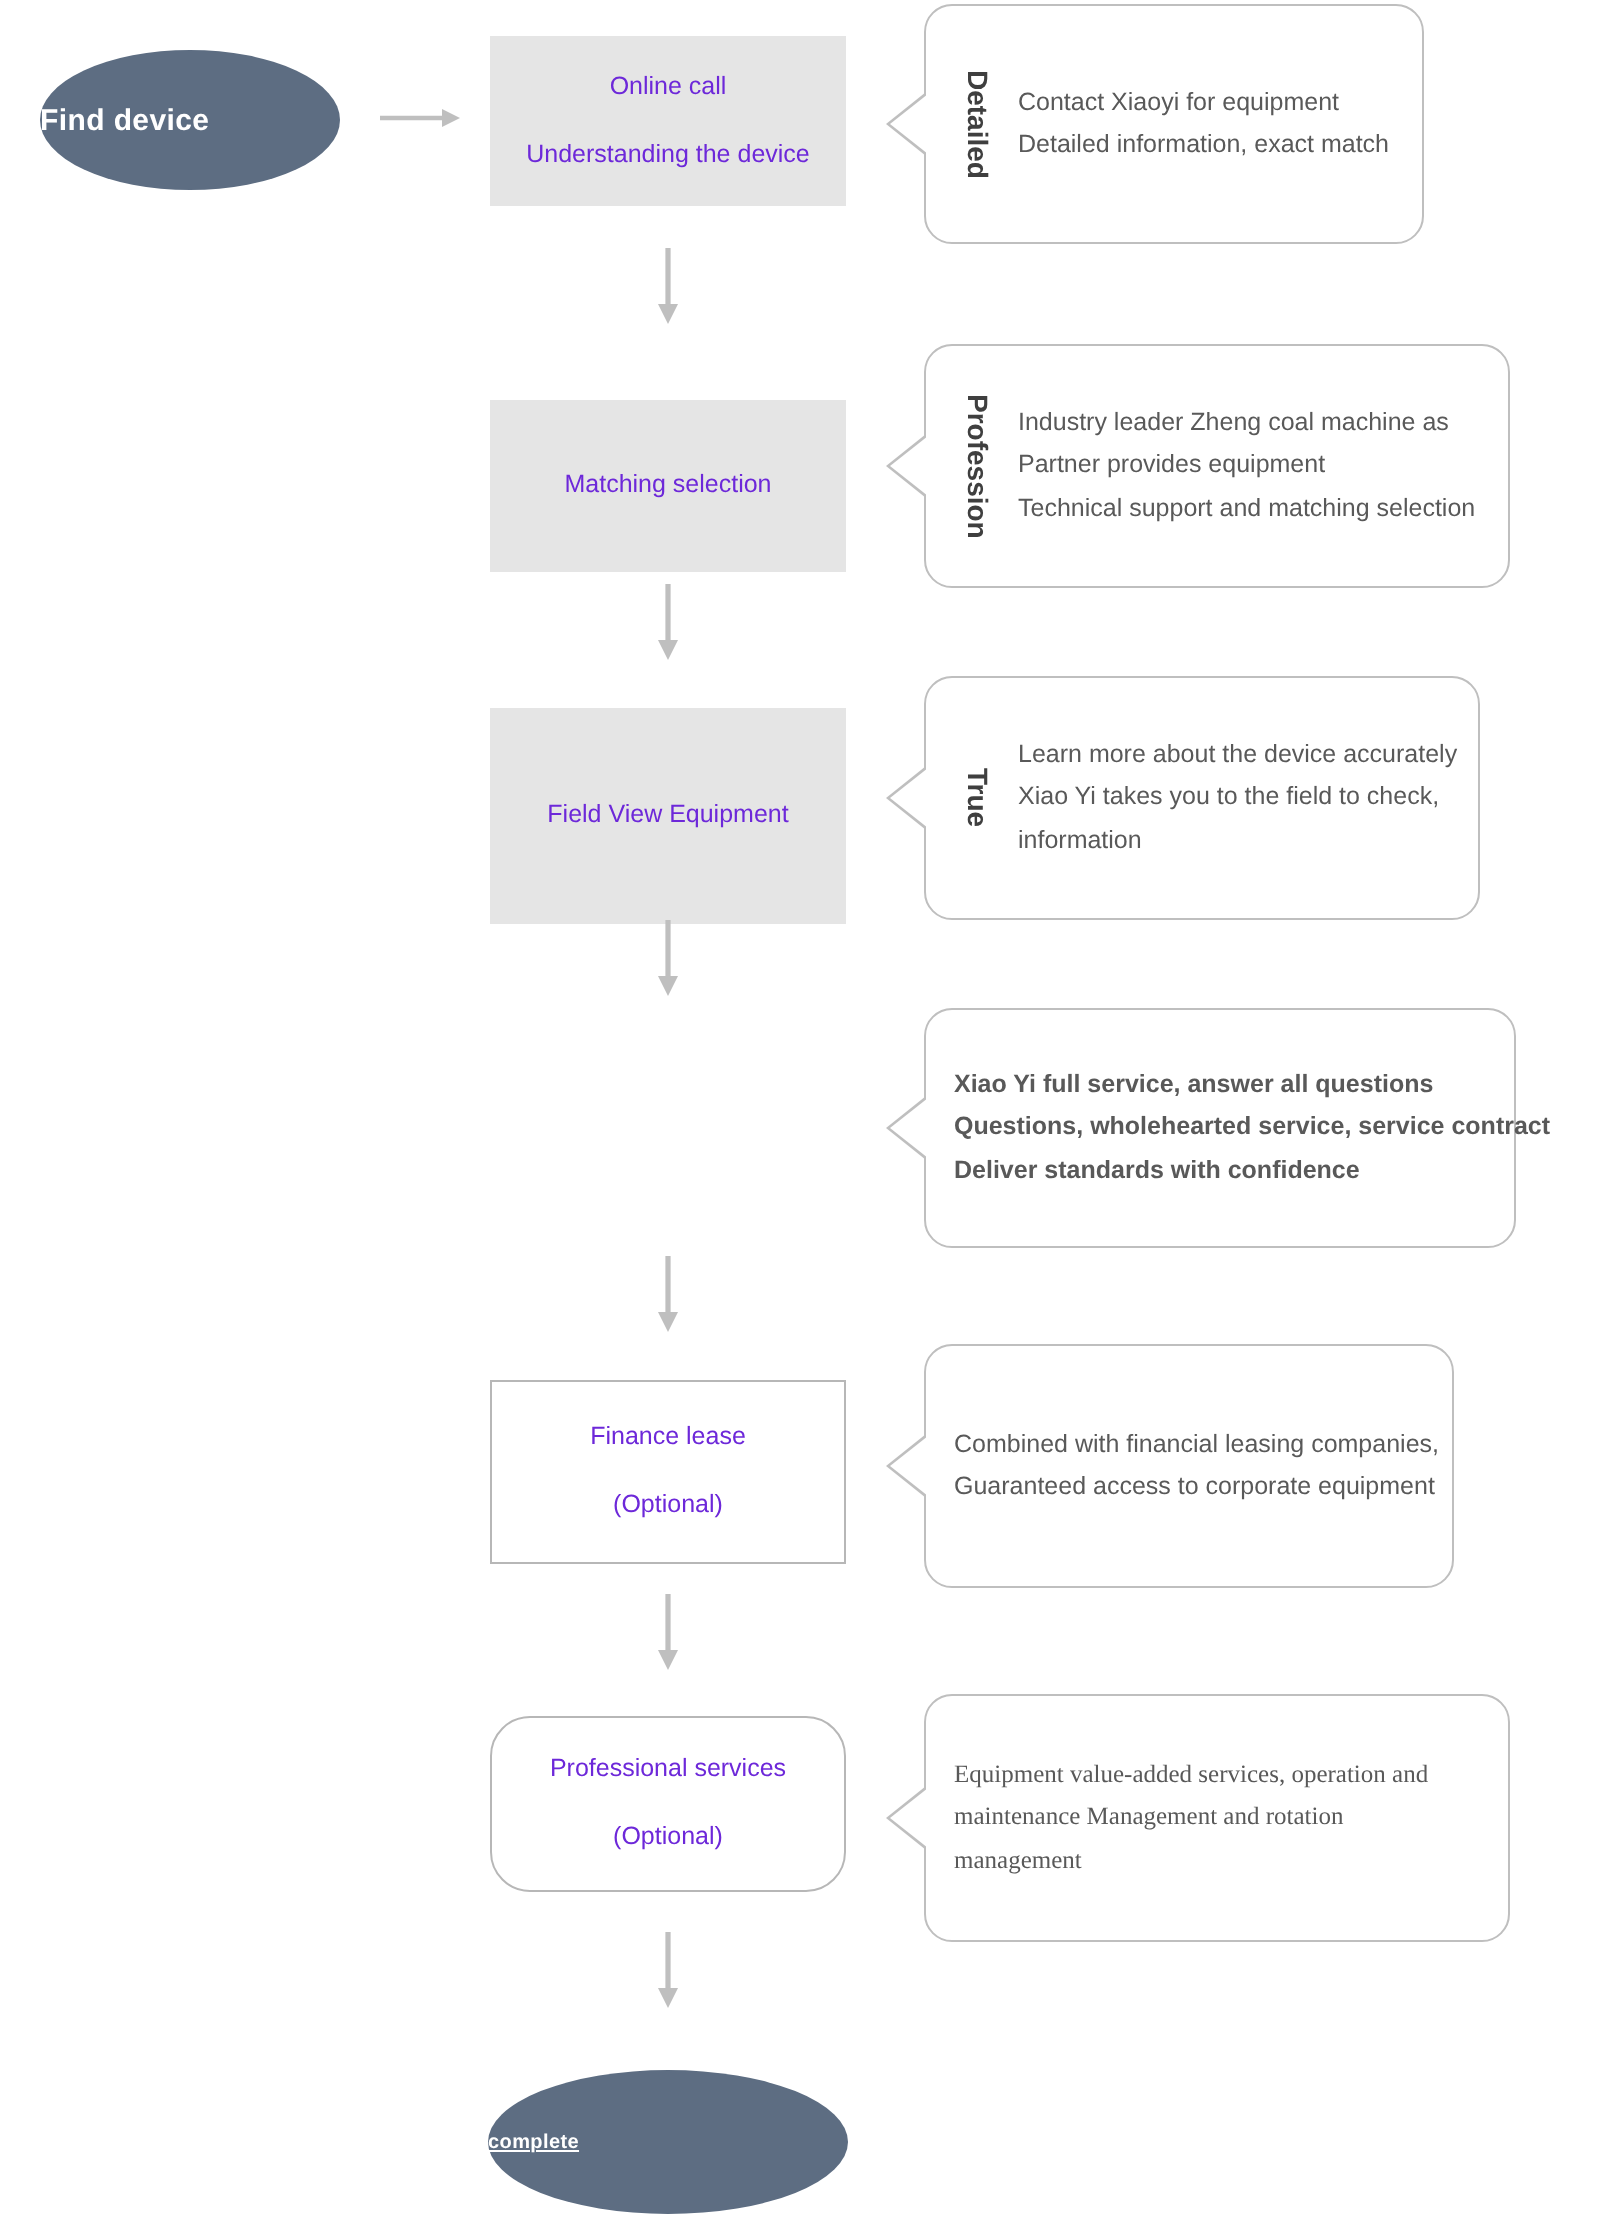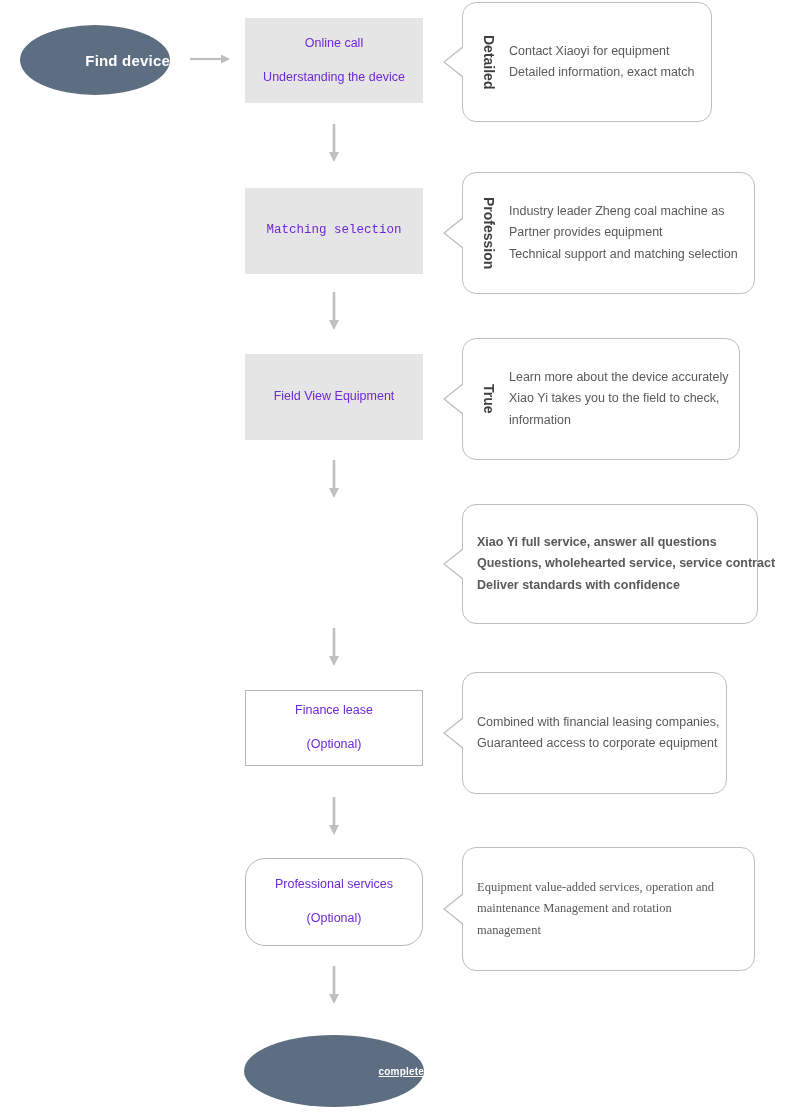--- a/index.html
+++ b/index.html
@@ -26,21 +26,21 @@
   
   .ellipse {
     position: absolute;
     border-radius: 50%;
     background: #5d6d82;
     color: #ffffff;
     font-weight: bold;
     font-size: 15px;
     display: flex;
     align-items: center;
-    justify-content: flex-end;
+    justify-content: flex-start;
     letter-spacing: .2px;
   }
   #node-start {
     left: 20px; top: 25px;
     width: 150px; height: 70px;
   }
   #node-end {
     left: 244px; top: 1035px;
     width: 180px; height: 72px;
     font-size: 10px;
@@ -64,24 +64,24 @@
     box-sizing: border-box;
   }
   .step-box.outlined {
     background: #ffffff;
     border: 1px solid #b7b7b7;
   }
   .step-box .line { display: block; }
   .step-box .line + .line { margin-top: 20px; }
 
   #step-1 { top: 18px;  height: 85px; }
-  #step-2 { top: 188px; height: 86px; font-family: Liberation Mono, monospace; }
-  #step-3 { top: 354px; height: 86px; }
+  #step-2 { top: 200px; height: 86px; }
+  #step-3 { top: 354px; height: 108px; }
   #step-4 { top: 522px; height: 86px; }
-  #step-5 { top: 690px; height: 76px; }
+  #step-5 { top: 690px; height: 92px; }
   #step-6 { top: 858px; height: 88px; border-radius: 20px; }
 
   
   .callout {
     position: absolute;
     left: 462px;
     border: 1px solid #bfbfbf;
     border-radius: 14px;
     background: #ffffff;
     box-sizing: border-box;

